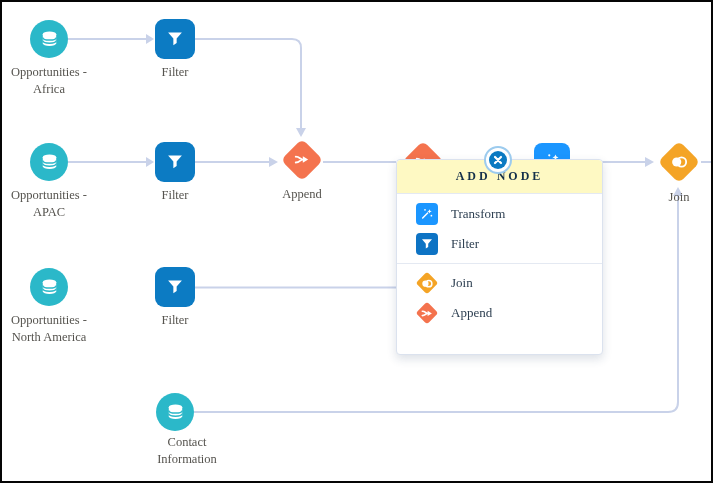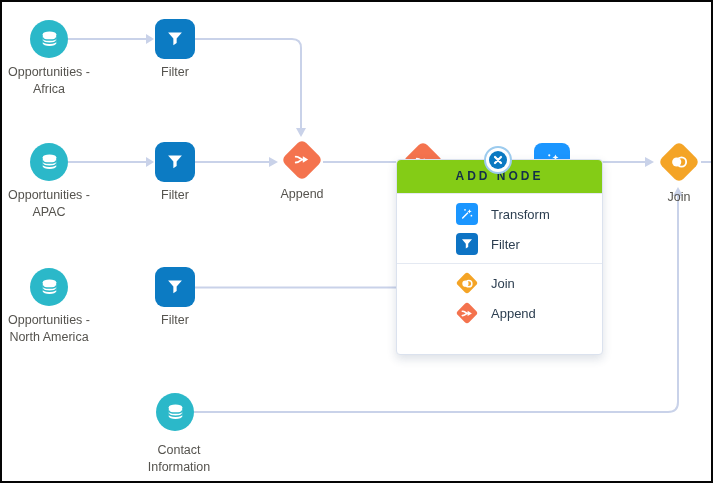--- a/index.html
+++ b/index.html
@@ -1,42 +1,42 @@
 <!DOCTYPE html>
 <html><head>
 <meta charset="utf-8">
 <style>
   html,body{margin:0;padding:0;background:#fff;}
   .screen{
     position:relative;width:713px;height:483px;box-sizing:border-box;
     background:#fff;border:2px solid #050505;overflow:hidden;
-    font-family:Liberation Sans, sans-serif;
+    font-family:Liberation Serif, serif;
   }
   svg.wires{position:absolute;left:0;top:0;z-index:1;}
   .circle-node{position:absolute;width:38px;height:38px;border-radius:50%;
     background:#2BB8C9;display:flex;align-items:center;justify-content:center;z-index:2;cursor:pointer;}
   .square-node{position:absolute;width:40px;height:40px;border-radius:9px;
     background:#0C7BC3;display:flex;align-items:center;justify-content:center;z-index:2;cursor:pointer;}
   .diamond-node{position:absolute;width:30px;height:30px;border-radius:6px;
     transform:rotate(45deg);display:flex;align-items:center;justify-content:center;z-index:2;cursor:pointer;}
   .diamond-node svg{transform:rotate(-45deg);}
   .sq-lg{position:absolute;width:36px;height:36px;border-radius:8px;
     display:flex;align-items:center;justify-content:center;z-index:2;cursor:pointer;}
   .c-append{background:#F4734E;} .c-join{background:#F4A426;} .c-transform{background:#1B96FF;}
   .node-label{position:absolute;width:130px;text-align:center;font-size:12.5px;line-height:17px;
     color:#55534E;white-space:pre-line;z-index:2;}
   
   .popup{position:absolute;left:394px;top:157px;width:207px;height:196px;box-sizing:border-box;
     background:#fff;border:1px solid #DBE2EE;border-radius:4px;z-index:4;
     box-shadow:0 4px 10px rgba(40,60,100,.16);}
-  .popup-header{height:33px;line-height:33px;background:#84cc16;border-bottom:1px solid #E4E9F2;
+  .popup-header{height:33px;line-height:33px;background:#fef9c3;border-bottom:1px solid #E4E9F2;
     border-radius:4px 4px 0 0;text-align:center;font-size:12px;letter-spacing:3px;
     color:#14304A;font-weight:bold;}
   .popup-list{padding-top:5px;}
-  .menu-item{height:30px;display:flex;align-items:center;padding-left:19px;gap:13px;cursor:pointer;margin-left:40px;}
+  .menu-item{height:30px;display:flex;align-items:center;padding-left:19px;gap:13px;cursor:pointer;}
   .menu-label{font-size:13px;color:#2C3E50;}
   .mi{width:22px;height:22px;border-radius:4px;display:flex;align-items:center;justify-content:center;flex:none;}
   .mi-transform{background:#1B96FF;} .mi-filter{background:#0D73C4;} .mi-aggregate{background:#7E8EE1;}
   .mi-diamond{width:16px;height:16px;border-radius:3px;transform:rotate(45deg);margin:3px;}
   .mi-diamond svg{transform:rotate(-45deg);}
   .popup-divider{height:1px;background:#E4E9F2;margin:4px 0;}
   
   .close-btn{position:absolute;left:482px;top:144px;width:28px;height:28px;border-radius:50%;
     box-sizing:border-box;background:#fff;border:2px solid #9CCBEE;z-index:5;
     display:flex;align-items:center;justify-content:center;cursor:pointer;}
@@ -145,21 +145,21 @@
   </div>
   <div class="node-label" style="left:108px;top:310px;">Filter</div>
 
   <div class="circle-node" style="left:154px;top:391px;">
     <svg width="23" height="23" viewBox="0 0 24 24">
       <ellipse cx="12" cy="6.5" rx="7" ry="2.8" fill="#fff"></ellipse>
       <path d="M5 6.5 V16 a7 2.8 0 0 0 14 0 V6.5" fill="#fff"></path>
       <path d="M5 9.8 a7 2.8 0 0 0 14 0 M5 13.1 a7 2.8 0 0 0 14 0" stroke="#2BB8C9" stroke-width="1.5" fill="none"></path>
     </svg>
   </div>
-  <div class="node-label" style="left:112px;top:432px;margin-top:8px;">Contact
+  <div class="node-label" style="left:120px;top:432px;">Contact
 Information</div>
 
   <div class="diamond-node c-join" style="left:662px;top:145px;">
     <svg width="22" height="22" viewBox="0 0 24 24">
       <circle cx="9.5" cy="12" r="5" fill="#fff"></circle>
       <circle cx="14.8" cy="12" r="5" fill="none" stroke="#fff" stroke-width="2"></circle>
     </svg>
   </div>
   <div class="node-label" style="left:612px;top:187px;">Join</div>
 

